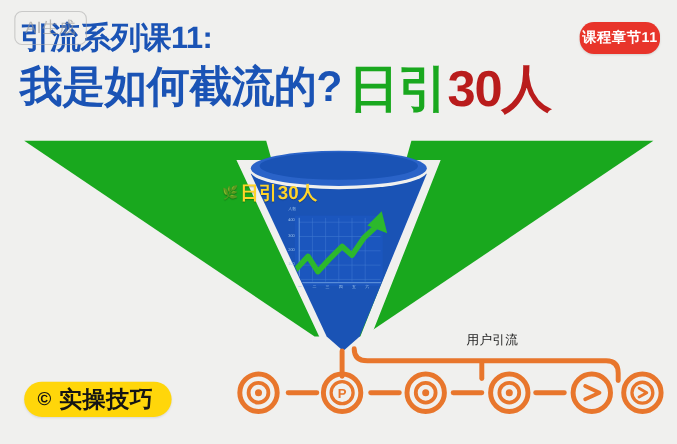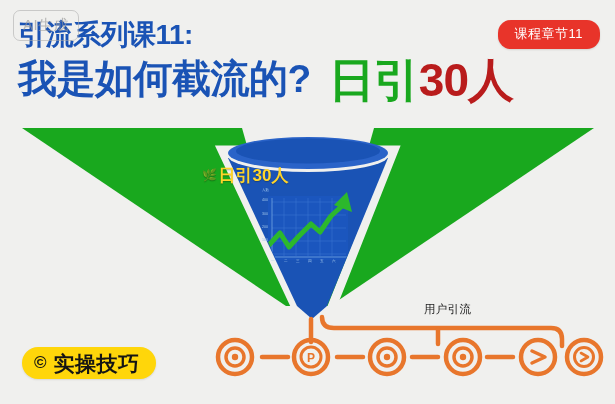--- a/index.html
+++ b/index.html
@@ -30,22 +30,22 @@
     z-index:40;
     pointer-events:none;
   }
 
   
   .chapter-badge {
     position:absolute; right:15px; top:20px;
     background:#e8342a;
     color:#ffffff;
     font-size:13px;
-    font-weight:normal;
-    padding:5px 17px 6px;
+    font-weight:bold;
+    padding:5px 2px 6px;
     border-radius:13px;
     letter-spacing:.5px;
     z-index:30;
     box-shadow:0 1px 2px rgba(0,0,0,.12);
   }
 
   
   .headline { position:absolute; left:18px; top:18px; z-index:25; }
   .hl-line1 {
     font-size:28px; font-weight:bold; color:#1a53b5;
@@ -60,21 +60,21 @@
   .hl-line2 {
     font-size:39px; font-weight:bold; color:#1a53b5;
     letter-spacing:-0.5px; line-height:1.18;
   }
   .hl-big {
     font-size:46px; font-weight:bold;
     letter-spacing:-1px; line-height:1;
     margin-left:6px;
     position:relative; top:4px;
   }
-  .hl-big .g { color:#19a81e;margin-left:12px; }
+  .hl-big .g { color:#19a81e; }
   .hl-big .b { color:#b91c1c; }
 
   
   .funnel-wrap {
     position:absolute; left:0; top:120px;
     width:615px; height:205px;
     z-index:10;
   }
   .funnel-wrap svg { display:block; }
 

